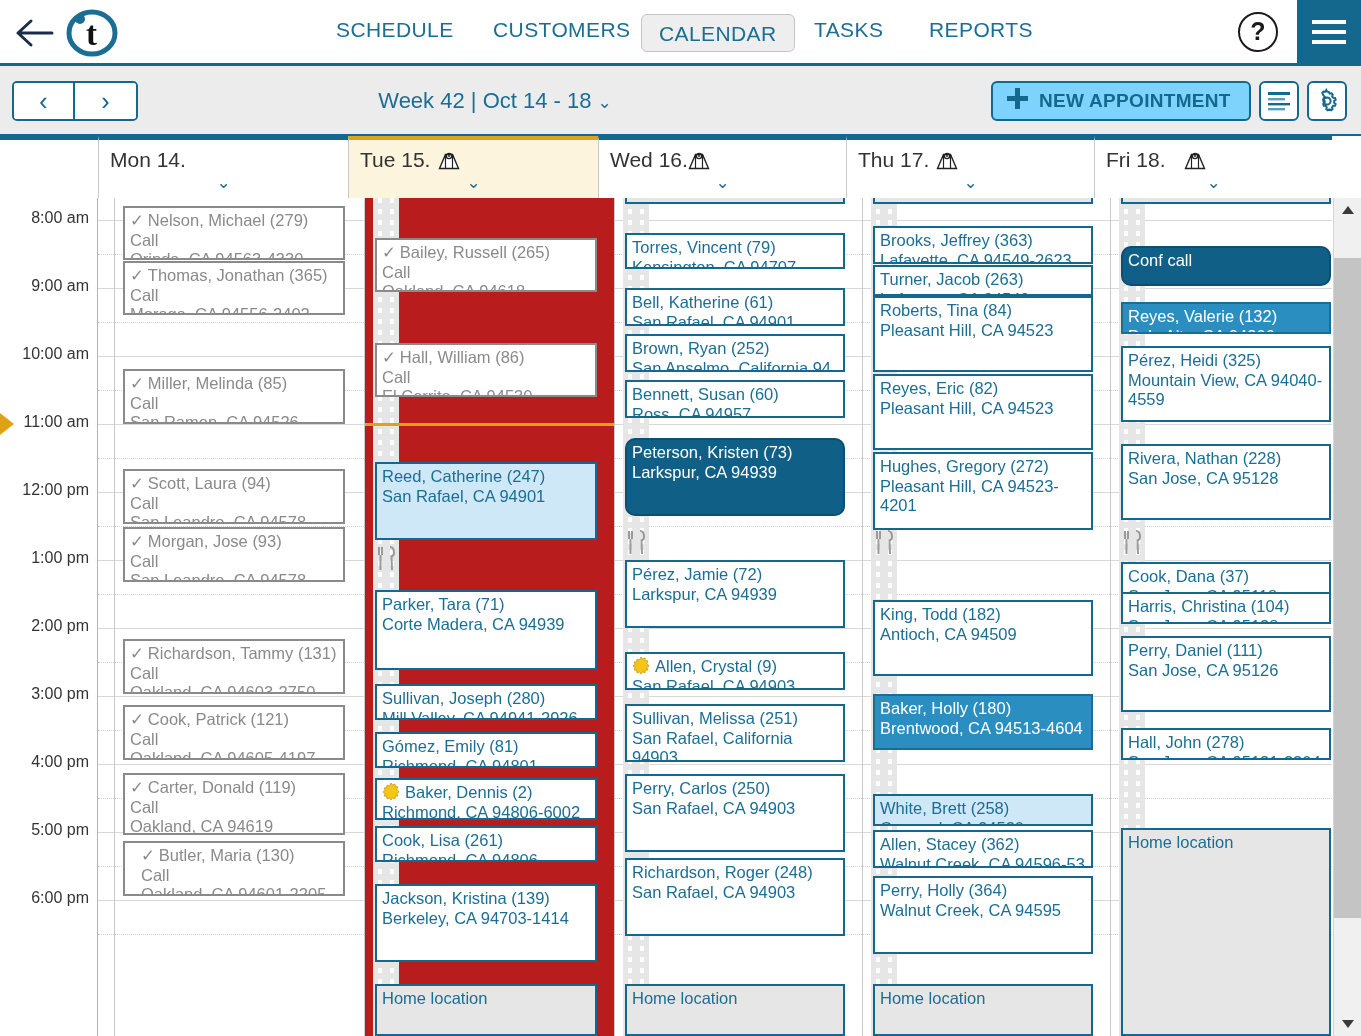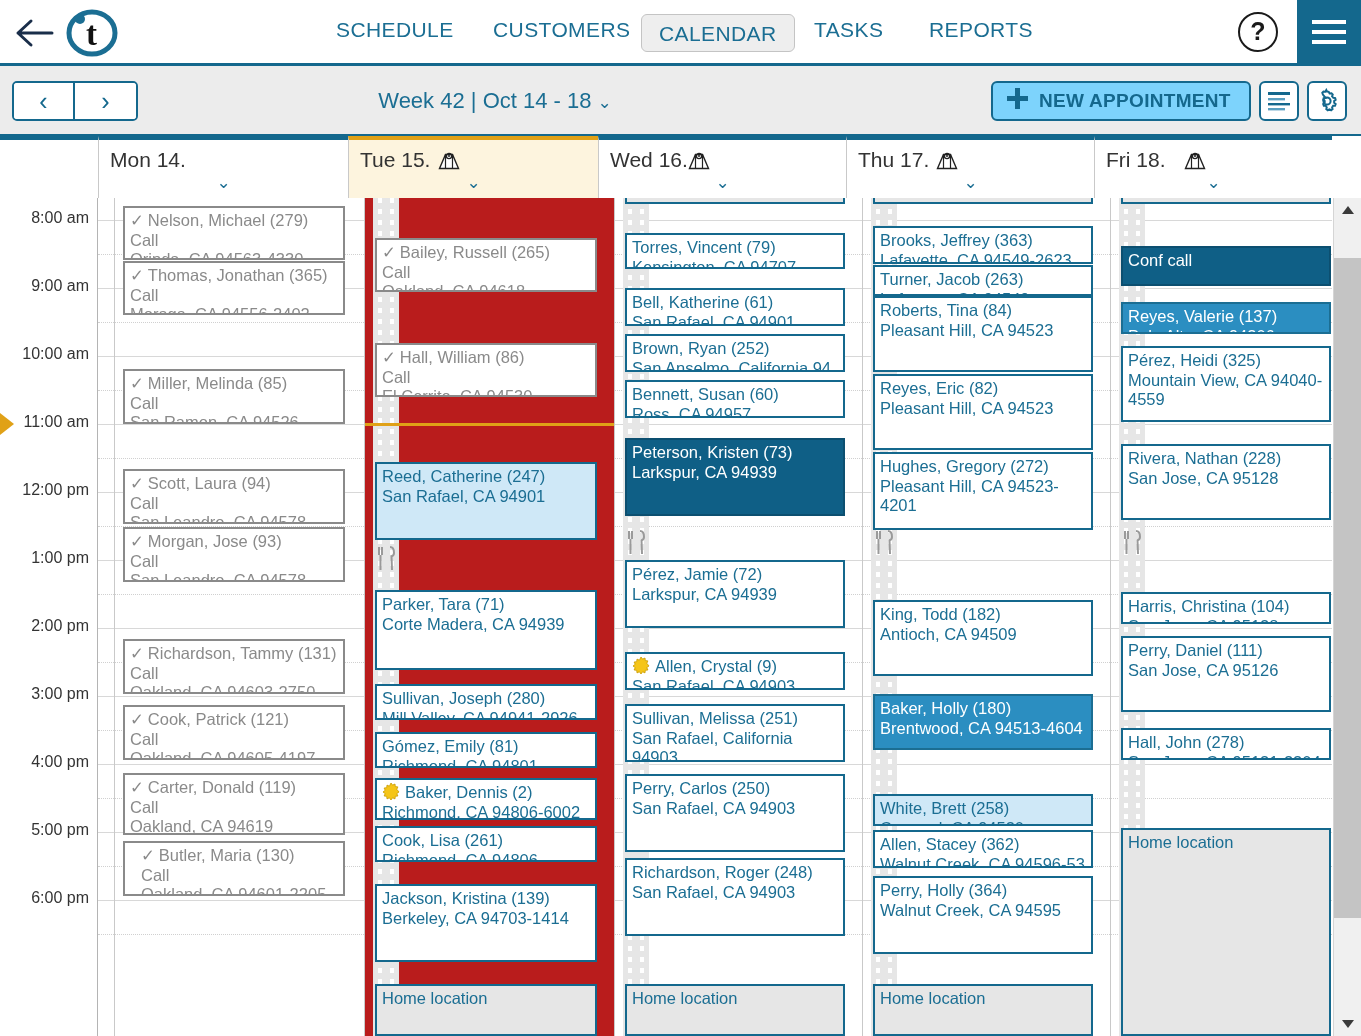--- a/index.html
+++ b/index.html
@@ -173,21 +173,21 @@
     border: 2px solid #14688d; background: #ffffff;
     padding: 3px 5px 0 5px;
     overflow: hidden; cursor: pointer;
     font-size: 16.5px; line-height: 19.5px; color: #1b6e93;
   }
   .appt .line { white-space: nowrap; display:block; }
   .appt .line.wrap { white-space: normal; }
   .appt.done {
     border-color: #8a8a8a; color: #8a8a8a; background:#ffffff;
   }
-  .appt.sel-dark { background: #0f5f86; border-color:#0c4f70; color:#ffffff; }
+  .appt.sel-dark { background: #0f5f86; border-color:#0c4f70; color:#ffffff;border-radius:10px; }
   .appt.sel-mid  { background: #2b8ec1; border-color:#1b6e93; color:#ffffff; }
   .appt.sel-light{ background: #cfe8f7; border-color:#14688d; color:#1b6e93; }
   .appt.home     { background: #e6e6e6; border-color:#14688d; color:#1b6e93; }
   .appt .chk { margin-right: 4px; }
   .sunicon {
     display:inline-block; width: 18px; height: 18px;
     vertical-align: -3px; margin-right: 5px;
   }
   .lunch {
     position: absolute; left: 8px; width: 26px;
@@ -582,30 +582,34 @@
         <svg width="22" height="26" viewBox="0 0 22 26">
           <path d="M4 1 v8 M7 1 v8 M5.5 9 v15" stroke="#9a9a9a" stroke-width="2" fill="none"></path>
           <path d="M15 1 c3 0 4 3 4 6 c0 2-1.5 3-2.5 3.2 L17 24" stroke="#9a9a9a" stroke-width="2" fill="none"></path>
         </svg>
       </div>
       <div class="appt home" style="top: -50px; height: 56px; width: 210px; left: 10px;"></div>
       <div class="appt sel-dark" style="top: 48px; height: 40px; width: 210px; left: 10px;">
         <span class="line"><span>Conf call</span></span>
       </div>
       <div class="appt sel-mid" style="top: 104px; height: 32px; width: 210px; left: 10px;">
-        <span class="line"><span>Reyes, Valerie (137)</span></span>
+        <span class="line"><span>Reyes, Valerie (132)</span></span>
         <span class="line wrap">Palo Alto, CA 94306</span>
       </div>
       <div class="appt" style="top: 148px; height: 76px; width: 210px; left: 10px;">
         <span class="line"><span>Pérez, Heidi (325)</span></span>
         <span class="line wrap">Mountain View, CA 94040-4559</span>
       </div>
       <div class="appt" style="top: 246px; height: 76px; width: 210px; left: 10px;">
         <span class="line"><span>Rivera, Nathan (228)</span></span>
         <span class="line wrap">San Jose, CA 95128</span>
+      </div>
+      <div class="appt" style="top: 364px; height: 32px; width: 210px; left: 10px;">
+        <span class="line"><span>Cook, Dana (37)</span></span>
+        <span class="line wrap">San Jose, CA 95118</span>
       </div>
       <div class="appt" style="top: 394px; height: 32px; width: 210px; left: 10px;">
         <span class="line"><span>Harris, Christina (104)</span></span>
         <span class="line wrap">San Jose, CA 95128</span>
       </div>
       <div class="appt" style="top: 438px; height: 76px; width: 210px; left: 10px;">
         <span class="line"><span>Perry, Daniel (111)</span></span>
         <span class="line wrap">San Jose, CA 95126</span>
       </div>
       <div class="appt" style="top: 530px; height: 32px; width: 210px; left: 10px;">

